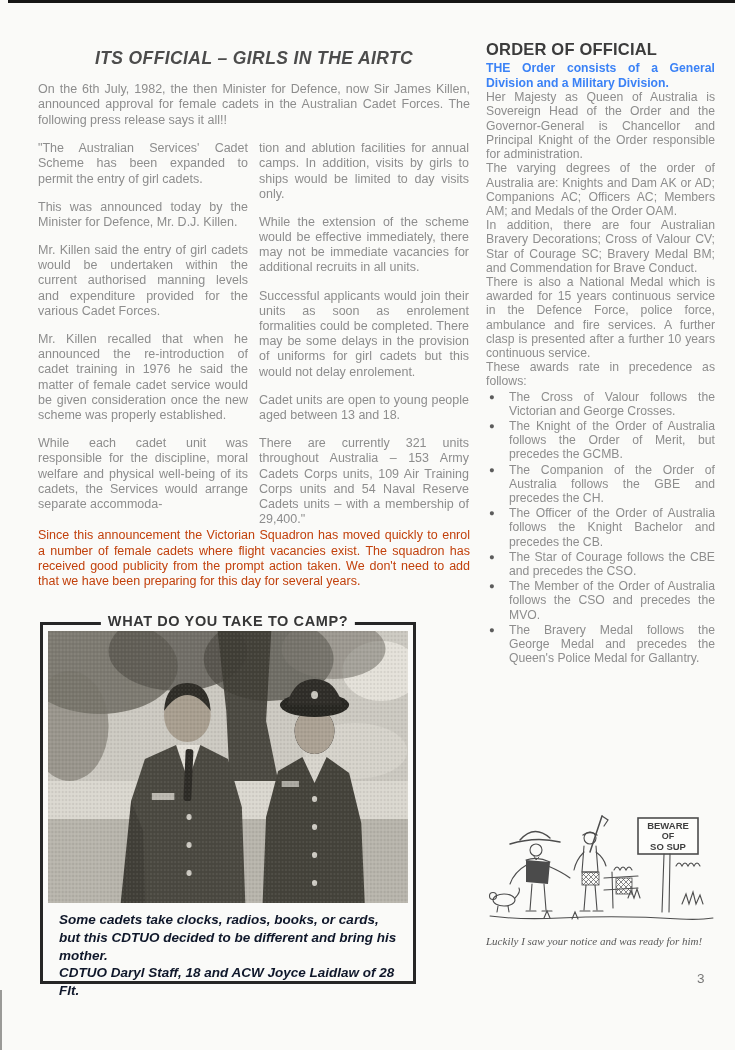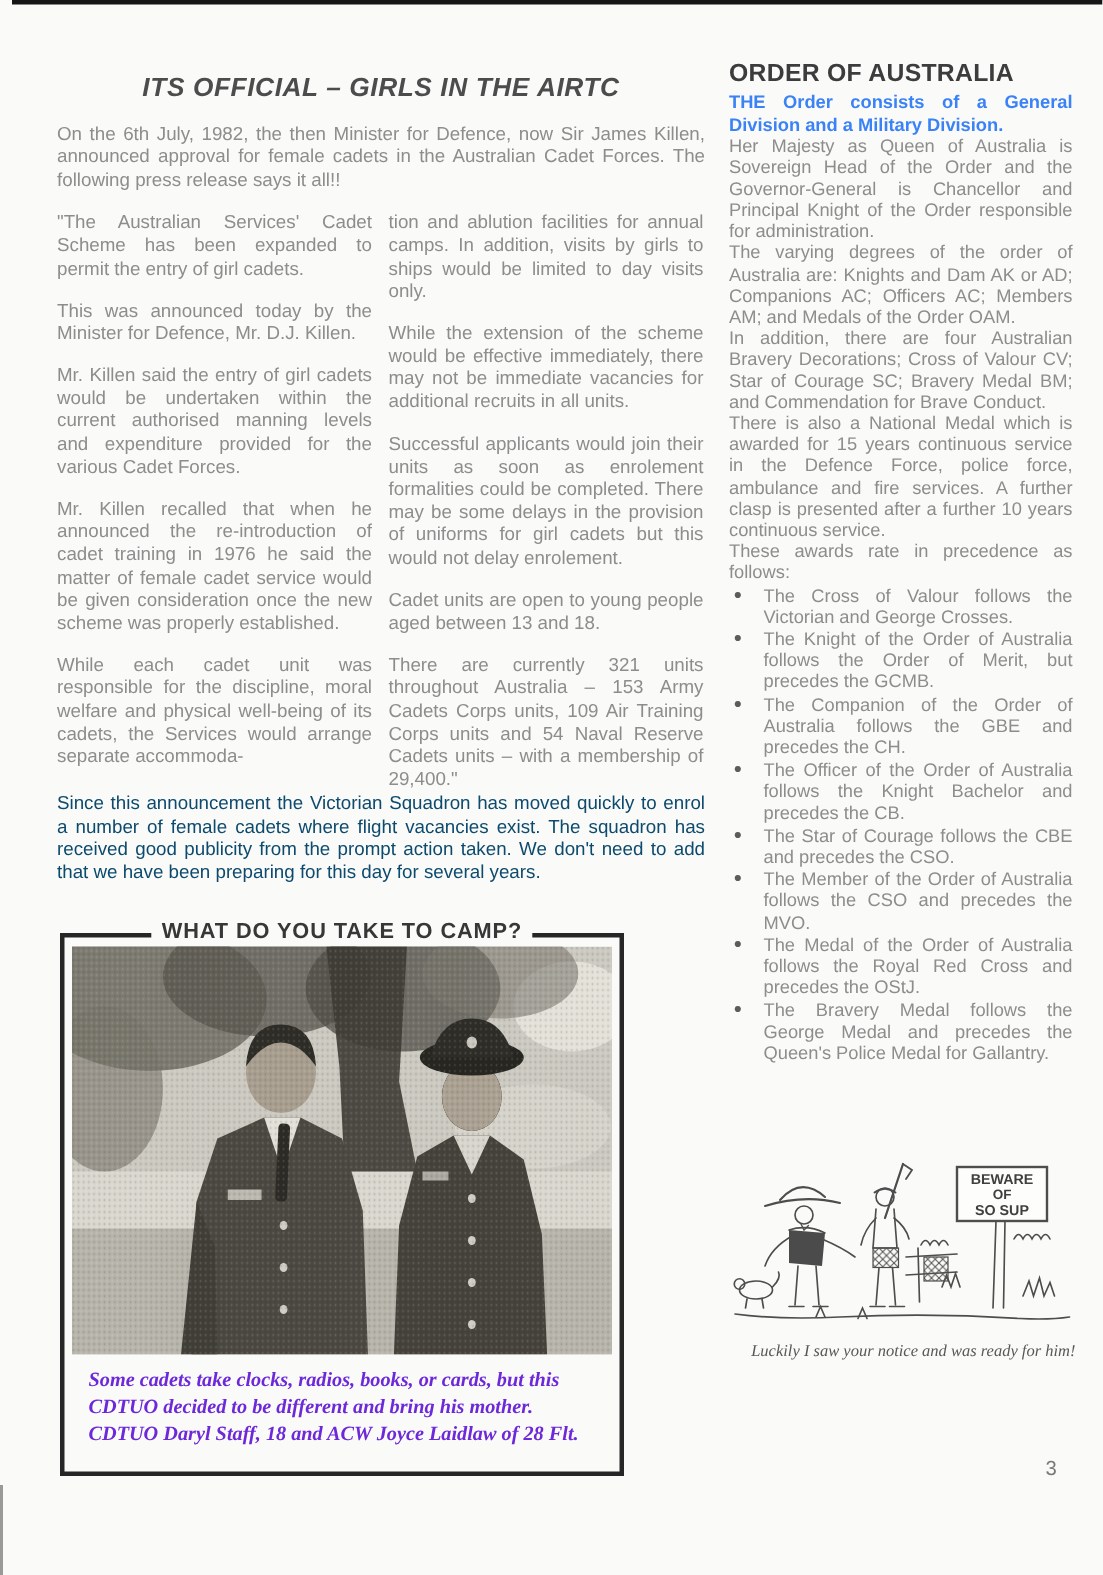--- a/index.html
+++ b/index.html
@@ -20,58 +20,58 @@
     font-size:17.5px;font-weight:bold;letter-spacing:.4px;color:#4c4c4c;font-style:italic;
   }
   .intro{
     font-size:12.5px;line-height:1.23;color:#8d8d8d;text-align:justify;margin:0 0 13px;
   }
   .cols{display:flex;gap:11px;}
   .col{width:210px;font-size:12.5px;line-height:1.215;color:#8d8d8d;text-align:justify;}
   .col p{margin:0 0 13px;}
   .col p:last-child{margin-bottom:0;}
   .closing{
-    margin:1px 0 0;font-size:12.5px;line-height:1.23;color:#0c4a6e;text-align:justify;
+    margin:1px 0 0;font-size:12.5px;line-height:1.23;color:#c2410c;text-align:justify;
   }
 
   
   .photo-box{
     position:absolute;left:40px;top:622px;width:376px;height:362px;
     border:3px solid #262626;box-sizing:border-box;background:#fafaf8;
   }
   .photo-box-title{
     position:absolute;top:-12px;left:50%;transform:translateX(-50%);
     background:#fafaf8;padding:0 7px;white-space:nowrap;
     font-size:14.5px;font-weight:bold;letter-spacing:.6px;color:#373737;
   }
   .photo-frame{margin:6px 5px 0;height:272px;}
   .photo-frame svg{display:block;width:100%;height:100%;}
   .photo-caption{
     margin:8px 16px 16px;
-    font-family:Liberation Serif, serif;font-style:italic;font-weight:bold;
-    font-size:13.5px;line-height:1.32;color:#6d28d9;
+    font-family:Liberation Sans, sans-serif;font-style:italic;font-weight:bold;
+    font-size:13.5px;line-height:1.32;color:#0f172a;
   }
   .photo-caption .cap2{display:block;}
 
   
   .order-article{position:absolute;left:486px;top:40px;width:229px;}
   .order-title{margin:0 0 2px;font-size:16.5px;font-weight:bold;color:#3c3c3c;letter-spacing:.2px;}
   .order-lead{font-size:12.2px;font-weight:bold;line-height:1.2;color:#3b82f6;text-align:justify;margin:0;}
   .order-article p.body{font-size:12.2px;line-height:1.165;color:#8d8d8d;text-align:justify;margin:0;}
   .order-list{list-style:none;margin:1px 0 0;padding:0;}
   .order-list li{
     position:relative;padding-left:23px;margin:0 0 1px;
     font-size:12.2px;line-height:1.165;color:#8d8d8d;text-align:justify;
   }
   .order-list li::before{
     content:"●";position:absolute;left:3px;top:1px;font-size:9.5px;color:#5c5c5c;
   }
 
   
-  .cartoon{position:absolute;left:486px;top:772px;width:231px;text-align:right;}
+  .cartoon{position:absolute;left:486px;top:812px;width:231px;}
   .cartoon svg{display:block;width:231px;height:122px;}
   .cartoon-caption{
     margin-top:1px;font-family:"Liberation Serif",serif;font-style:italic;
     font-size:11px;line-height:1.2;color:#585858;
   }
 
   .page-number{position:absolute;left:697px;top:971px;font-size:13.5px;color:#787878;}
 </style>
 </head>
 <body>
@@ -154,35 +154,34 @@
       <rect x="0" y="0" width="416" height="272" fill="url(#ht)"></rect>
     </svg>
   </div>
   <div class="photo-caption">
     <span class="cap1">Some cadets take clocks, radios, books, or cards, but this CDTUO decided to be different and bring his mother.</span>
     <span class="cap2">CDTUO Daryl Staff, 18 and ACW Joyce Laidlaw of 28 Flt.</span>
   </div>
 </div>
 
 <div class="order-article">
-  <h2 class="order-title">ORDER OF AUSTRALIA</h2>
+  <h2 class="order-title">ORDER OF OFFICIAL</h2>
   <p class="order-lead">THE Order consists of a General Division and a Military Division.</p>
   <p class="body">Her Majesty as Queen of Australia is Sovereign Head of the Order and the Governor-General is Chancellor and Principal Knight of the Order responsible for administration.</p>
   <p class="body">The varying degrees of the order of Australia are: Knights and Dam AK or AD; Companions AC; Officers AC; Members AM; and Medals of the Order OAM.</p>
   <p class="body">In addition, there are four Australian Bravery Decorations; Cross of Valour CV; Star of Courage SC; Bravery Medal BM; and Commendation for Brave Conduct.</p>
   <p class="body">There is also a National Medal which is awarded for 15 years continuous service in the Defence Force, police force, ambulance and fire services. A further clasp is presented after a further 10 years continuous service.</p>
   <p class="body">These awards rate in precedence as follows:</p>
   <ul class="order-list">
     <li>The Cross of Valour follows the Victorian and George Crosses.</li>
     <li>The Knight of the Order of Australia follows the Order of Merit, but precedes the GCMB.</li>
     <li>The Companion of the Order of Australia follows the GBE and precedes the CH.</li>
     <li>The Officer of the Order of Australia follows the Knight Bachelor and precedes the CB.</li>
     <li>The Star of Courage follows the CBE and precedes the CSO.</li>
     <li>The Member of the Order of Australia follows the CSO and precedes the MVO.</li>
-    <li>The Medal of the Order of Australia follows the Royal Red Cross and precedes the OStJ.</li>
     <li>The Bravery Medal follows the George Medal and precedes the Queen's Police Medal for Gallantry.</li>
   </ul>
 </div>
 
 <div class="cartoon">
   <svg viewBox="0 0 231 122">
     <defs>
       <pattern id="cross" width="5" height="5" patternUnits="userSpaceOnUse">
         <path d="M0,5 L5,0 M0,0 L5,5" stroke="#555" stroke-width="0.7"></path>
       </pattern>

